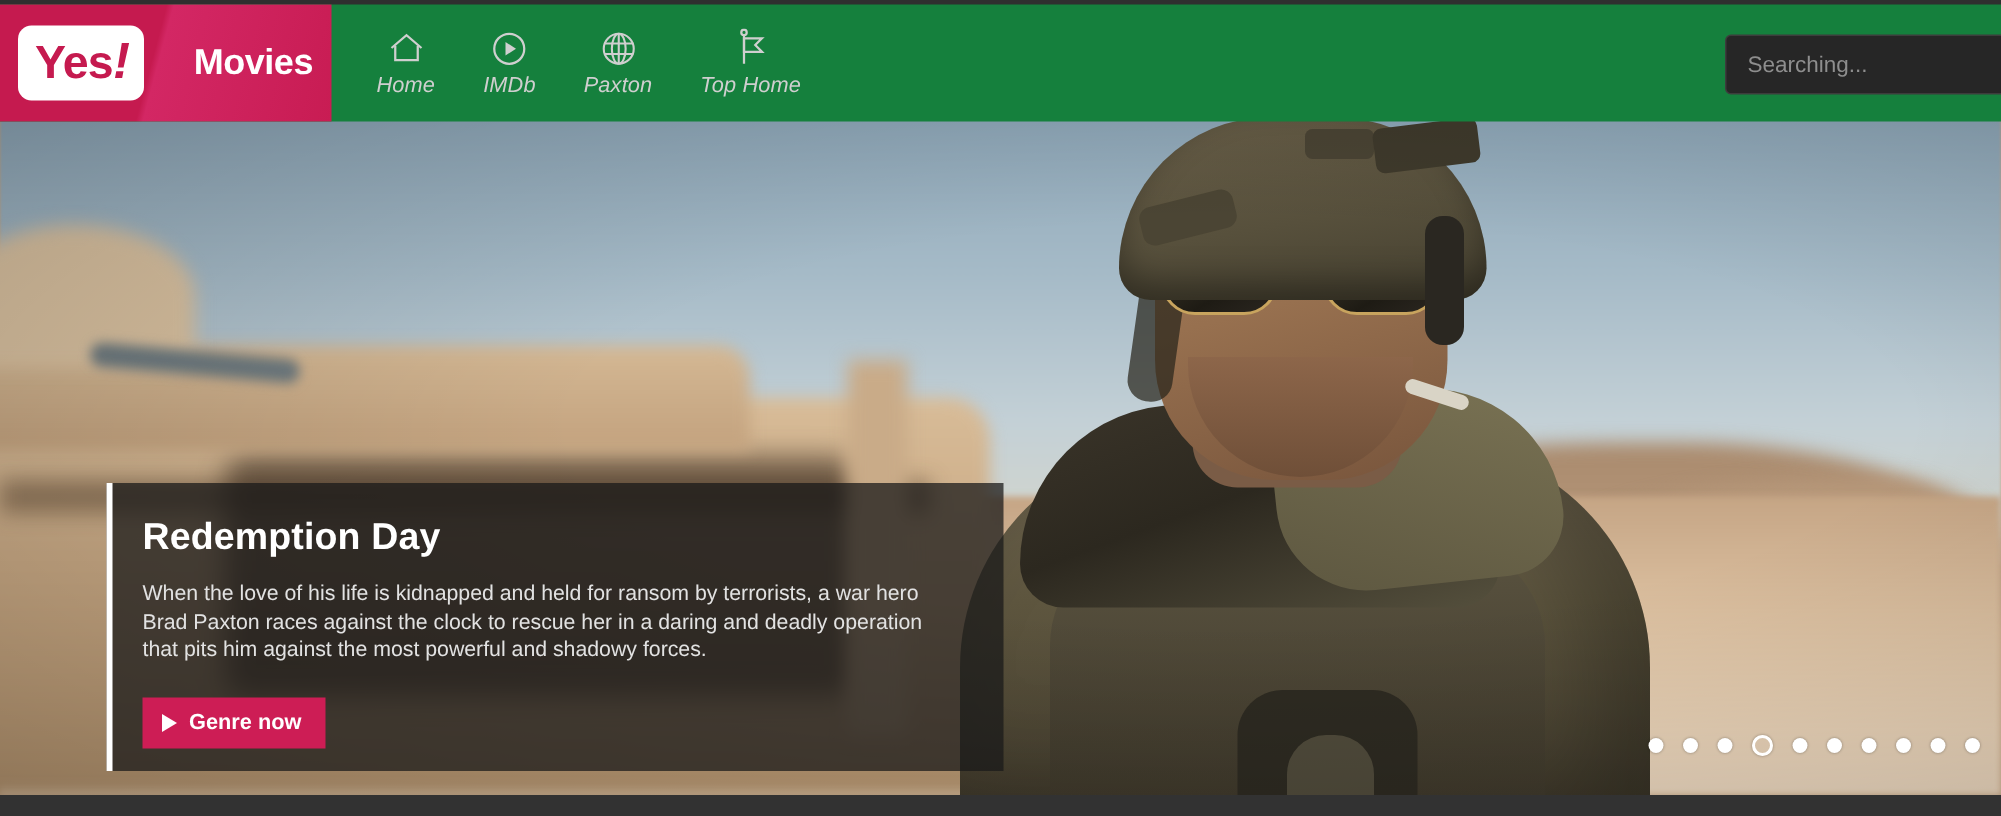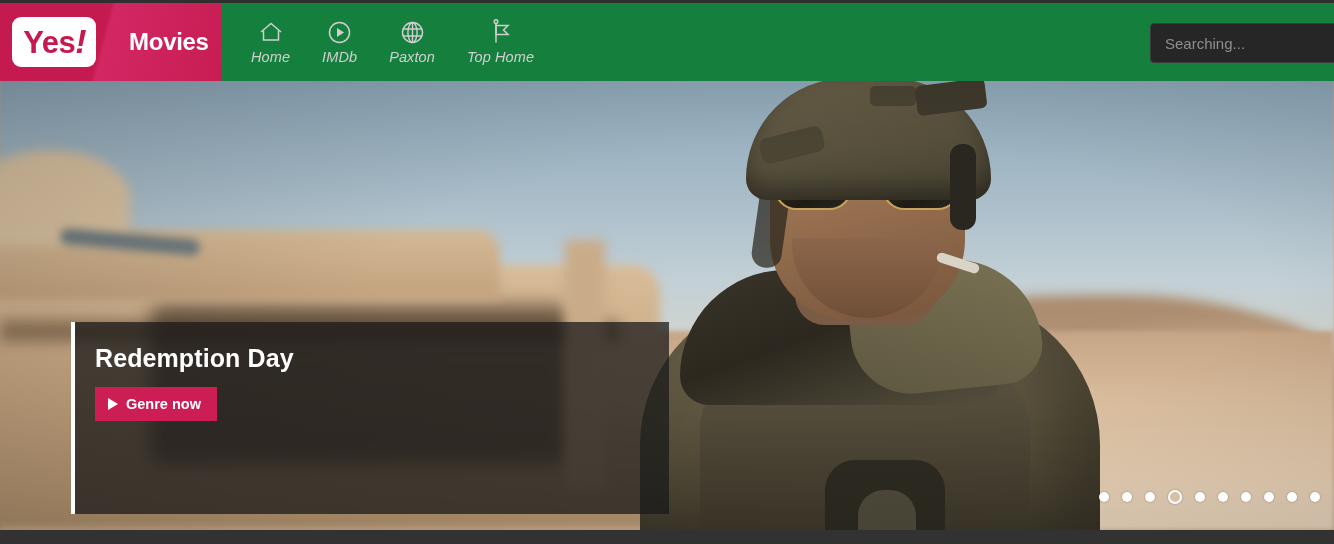--- a/index.html
+++ b/index.html
@@ -359,20 +359,21 @@
         <div class="hm-mount"></div>
         <div class="sh-earpiece"></div>
         <div class="sh-mic"></div>
       </div>
 
       <div class="hero-vignette"></div>
     </div>
 
     <div class="hero-panel">
       <div class="hero-title">Redemption Day</div>
+      <div class="hero-desc">When the love of his life is kidnapped and held for ransom by terrorists, a war hero Brad Paxton races against the clock to rescue her in a daring and deadly operation that pits him against the most powerful and shadowy forces.</div>
       <button class="watch-btn">
         <span class="play-tri"></span>
         <span>Genre now</span>
       </button>
     </div>
 
     <div class="dots">
       <span class="dot"></span>
       <span class="dot"></span>
       <span class="dot"></span>

